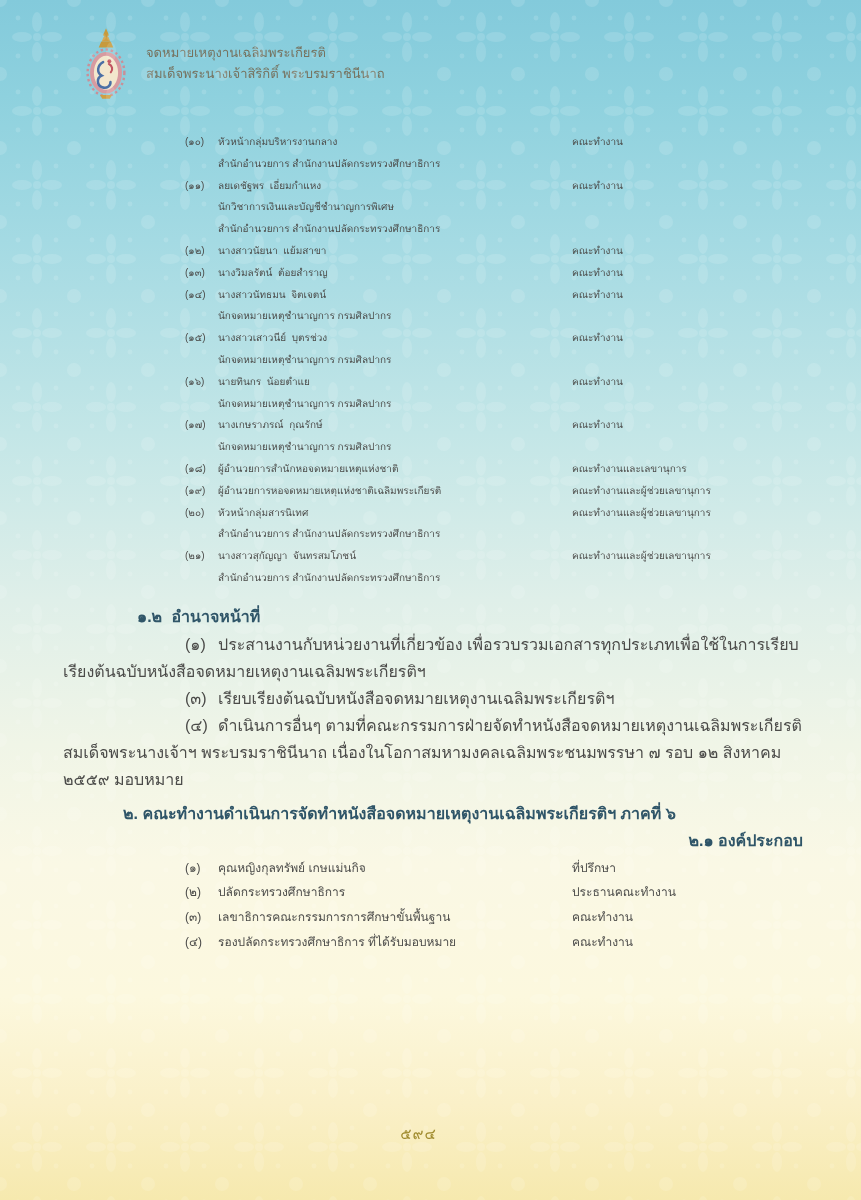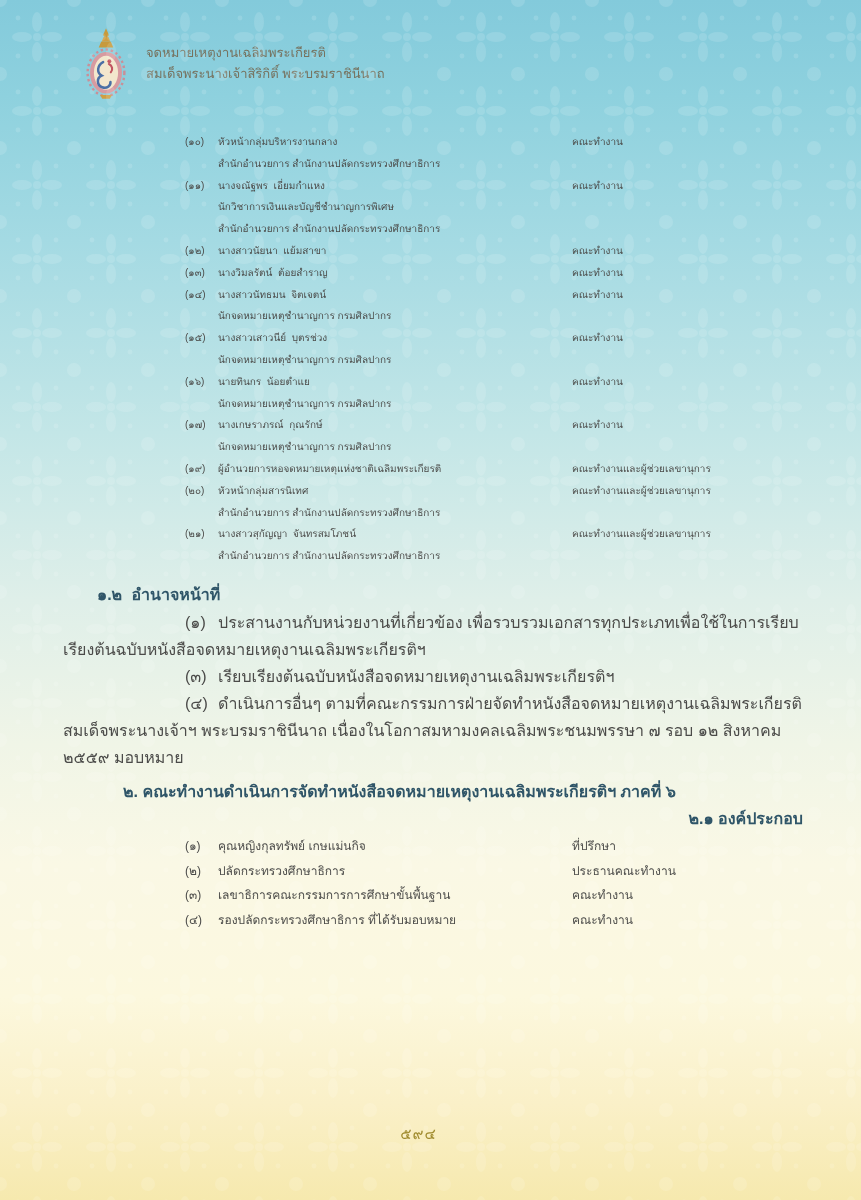--- a/index.html
+++ b/index.html
@@ -25,21 +25,21 @@
   
   .committee-list{margin-top:131px;font-size:10px;line-height:21.8px;}
   .member-row{position:relative;padding-left:122px;}
   .member-no{display:inline-block;width:33px;vertical-align:top;}
   .member-name{white-space:pre-wrap;}
   .member-role{position:absolute;left:509px;top:0;white-space:nowrap;}
   .sub-line{padding-left:33px;white-space:pre-wrap;}
 
   
   .sec-heading{font-weight:bold;color:var(--heading-color,#2f5568);font-size:16px;line-height:23px;}
-  .h-sub{margin:16px 0 3px 34px;}
+  .h-sub{margin:16px 0 3px 74px;}
   .h-sub .h-no{display:inline-block;min-width:30px;}
   .h-main{margin:9px 0 2px 60px;}
 
   
   .clauses{font-size:16px;line-height:27px;}
   .clause{margin:0;text-indent:122px;}
   .clause-no{display:inline-block;width:33px;text-indent:0;vertical-align:top;}
 
   
   .org-list{margin-top:4px;font-size:12px;line-height:24.6px;}
@@ -103,21 +103,21 @@
 
         <div class="member-row">
           <span class="member-no">(๑๐)</span><span class="member-name">หัวหน้ากลุ่มบริหารงานกลาง</span>
           <span class="member-role">คณะทำงาน</span>
           <div>
             <div class="sub-line">สำนักอำนวยการ สำนักงานปลัดกระทรวงศึกษาธิการ</div>
           </div>
         </div>
 
         <div class="member-row">
-          <span class="member-no">(๑๑)</span><span class="member-name">นางจณัฐพร  เอี่ยมกำแหง</span>
+          <span class="member-no">(๑๑)</span><span class="member-name">ลยเดชัฐพร  เอี่ยมกำแหง</span>
           <span class="member-role">คณะทำงาน</span>
           <div>
             <div class="sub-line">นักวิชาการเงินและบัญชีชำนาญการพิเศษ</div>
             <div class="sub-line">สำนักอำนวยการ สำนักงานปลัดกระทรวงศึกษาธิการ</div>
           </div>
         </div>
 
         <div class="member-row">
           <span class="member-no">(๑๒)</span><span class="member-name">นางสาวนัยนา  แย้มสาขา</span>
           <span class="member-role">คณะทำงาน</span>
@@ -155,20 +155,25 @@
         </div>
 
         <div class="member-row">
           <span class="member-no">(๑๗)</span><span class="member-name">นางเกษราภรณ์  กุณรักษ์</span>
           <span class="member-role">คณะทำงาน</span>
           <div>
             <div class="sub-line">นักจดหมายเหตุชำนาญการ กรมศิลปากร</div>
           </div>
         </div>
 
+        <div class="member-row">
+          <span class="member-no">(๑๘)</span><span class="member-name">ผู้อำนวยการสำนักหอจดหมายเหตุแห่งชาติ</span>
+          <span class="member-role">คณะทำงานและเลขานุการ</span>
+          
+        </div>
 
         <div class="member-row">
           <span class="member-no">(๑๙)</span><span class="member-name">ผู้อำนวยการหอจดหมายเหตุแห่งชาติเฉลิมพระเกียรติ</span>
           <span class="member-role">คณะทำงานและผู้ช่วยเลขานุการ</span>
         </div>
 
         <div class="member-row">
           <span class="member-no">(๒๐)</span><span class="member-name">หัวหน้ากลุ่มสารนิเทศ</span>
           <span class="member-role">คณะทำงานและผู้ช่วยเลขานุการ</span>
           <div>

